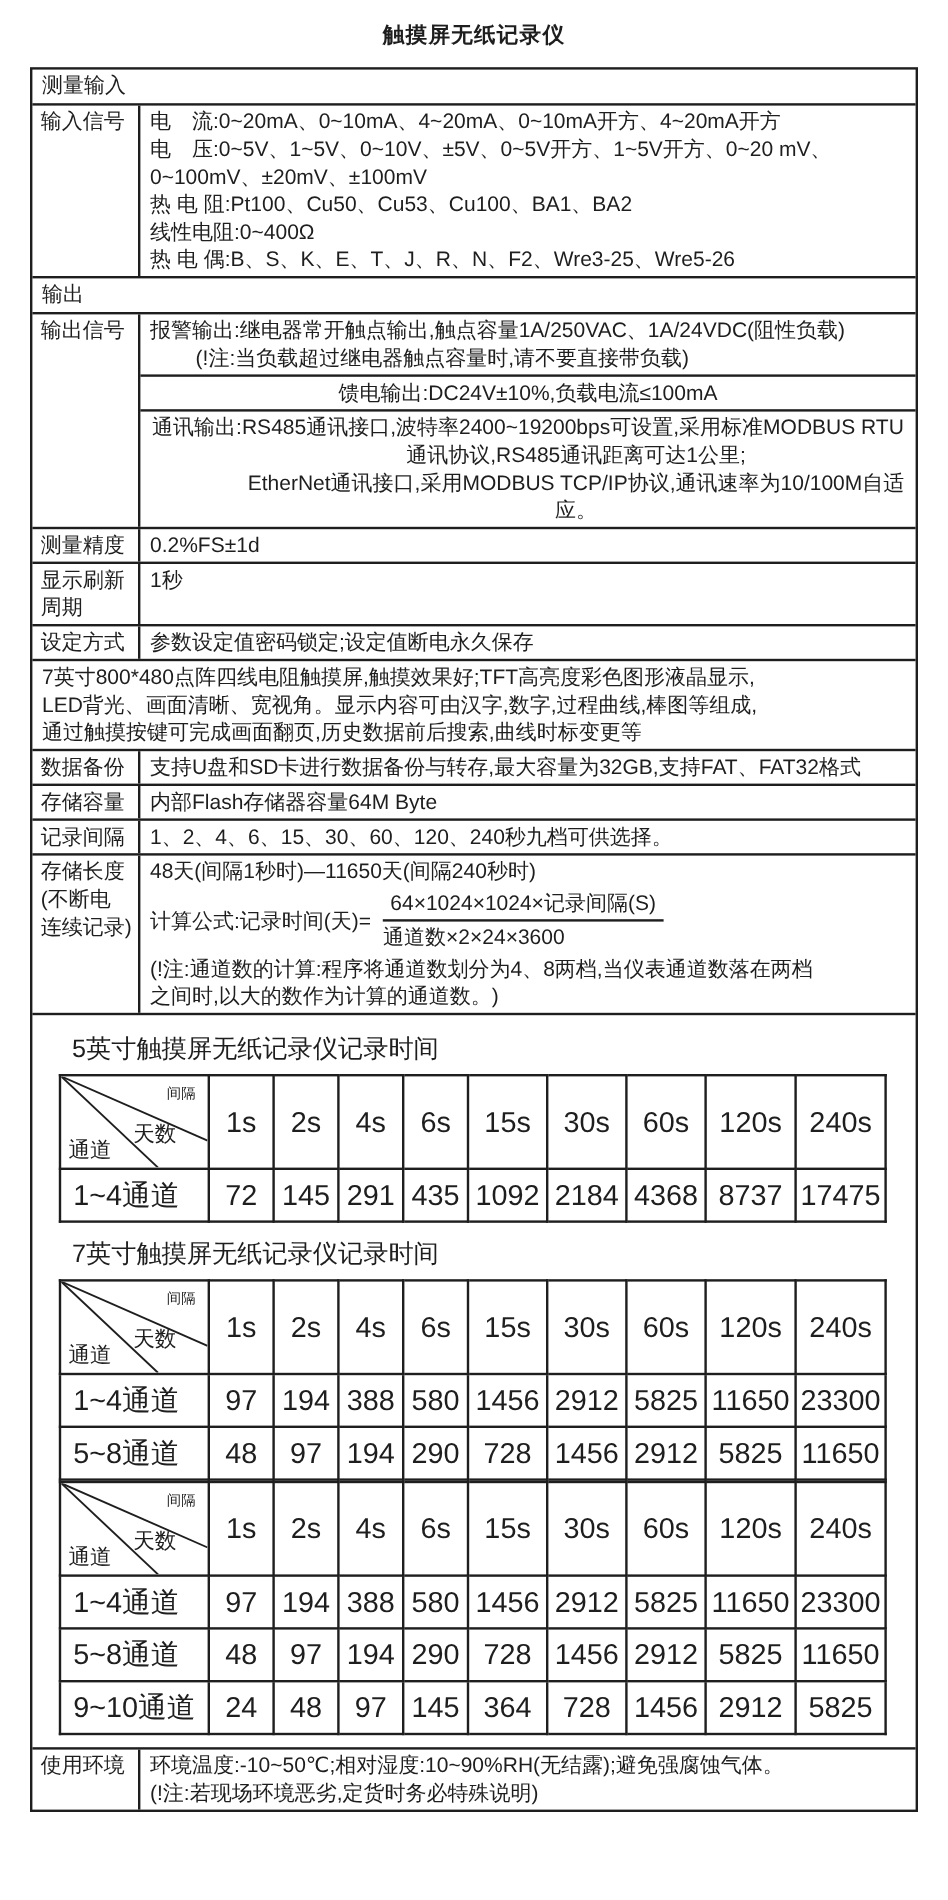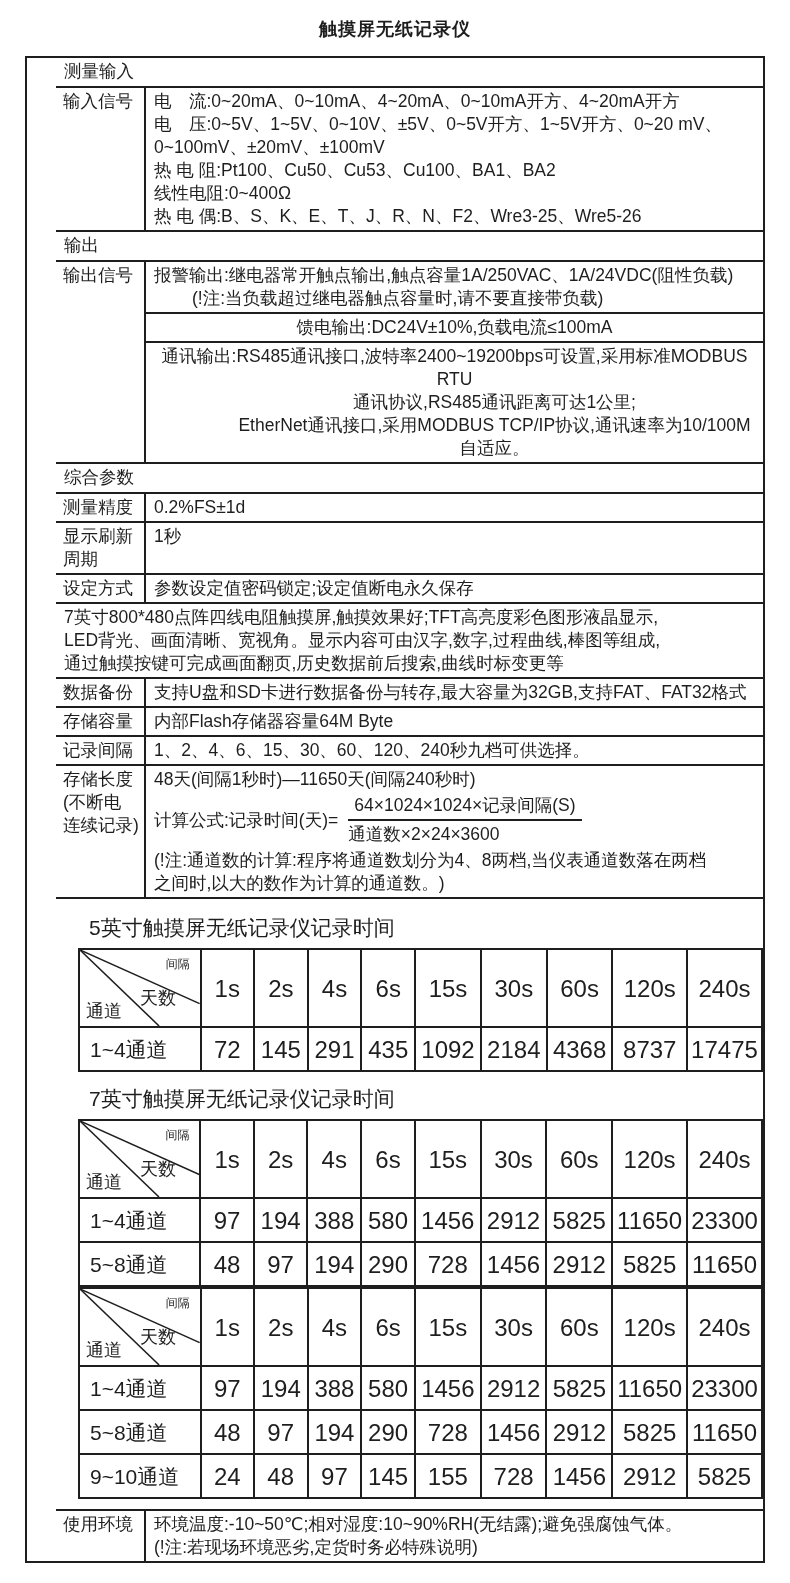--- a/index.html
+++ b/index.html
@@ -7,21 +7,21 @@
   body {
     width: 790px; height: 1583px; overflow: hidden;
     background: #ffffff; color: #1e1e1e;
     font-family: "Liberation Sans", "DejaVu Sans", sans-serif;
   }
   .title {
     text-align: center; font-weight: bold; font-size: 18px;
     padding-top: 17px; letter-spacing: 1px;
   }
   .box { margin: 15px 25px 0; border: 2px solid #1e1e1e; background: #fff; }
-  .row { display: flex; border-top: 2px solid #1e1e1e; font-size: 17.5px; line-height: 23px; margin-left: 29px; }
+  .row { display: flex; border-top: 2px solid #1e1e1e; font-size: 17.5px; line-height: 23px; }
   .box > .row:first-child { border-top: none; }
   .section { padding: 2px 8px 3px; flex: 1; }
   .label { flex: 0 0 90px; border-right: 2px solid #1e1e1e; padding: 2px 2px 2px 7px; }
   .content { flex: 1; padding: 2px 8px; min-width: 0; }
   .content.nopad { padding: 0; }
   .sub { padding: 2px 8px; }
   .sub + .sub { border-top: 2px solid #1e1e1e; text-align: center; }
   .ind38 { padding-left: 38px; }
   .ind80 { padding-left: 80px; }
   .frline { display: flex; align-items: center; margin: 3px 0; }
@@ -34,21 +34,21 @@
   table.rt td {
     border: 2px solid #1e1e1e; text-align: center;
     font-size: 24px; height: 44px; padding: 0 2px; overflow: hidden;
   }
   table.rt tr.rt-head td { height: 78px; }
   td.corner { position: relative; padding: 0; }
   td.corner svg { position: absolute; left: 0; top: 0; width: 100%; height: 100%; display: block; }
   td.corner .ci { position: absolute; top: 4px; right: 10px; font-size: 12px; line-height: 20px; }
   td.corner .cd { position: absolute; top: 38px; left: 60px; font-size: 18px; line-height: 20px; }
   td.corner .cc { position: absolute; bottom: 5px; left: 6px; font-size: 18px; line-height: 20px; }
-  table.rt td.rl { text-align: left; padding-left: 10px; font-size: 21px; }
+  table.rt td.rl { text-align: left; padding-left: 10px; font-size: 24px; }
   col.c0 { width: 124px; } col.cs { width: 54px; } col.cm { width: 66px; } col.cl { width: 75px; }
 </style>
 </head>
 <body>
 
 <div>
   <div class="title">触摸屏无纸记录仪</div>
 
   <div class="box">
 
@@ -83,23 +83,20 @@
           <div>馈电输出:DC24V±10%,负载电流≤100mA</div>
         </div>
         <div class="sub">
           <div>通讯输出:RS485通讯接口,波特率2400~19200bps可设置,采用标准MODBUS RTU</div>
           <div class="ind80">通讯协议,RS485通讯距离可达1公里;</div>
           <div class="ind80">EtherNet通讯接口,采用MODBUS TCP/IP协议,通讯速率为10/100M自适应。</div>
         </div>
       </div>
     </div>
 
-    <div class="row">
-      <div class="section">综合参数</div>
-    </div>
 
     <div class="row">
       <div class="label">测量精度</div>
       <div class="content">0.2%FS±1d</div>
     </div>
 
     <div class="row">
       <div class="label">
         <div>显示刷新</div>
         <div>周期</div>
@@ -327,21 +324,21 @@
               <td>2912</td>
               <td>5825</td>
               <td>11650</td>
             </tr>
             <tr>
               <td class="rl">9~10通道</td>
               <td>24</td>
               <td>48</td>
               <td>97</td>
               <td>145</td>
-              <td>155</td>
+              <td>364</td>
               <td>728</td>
               <td>1456</td>
               <td>2912</td>
               <td>5825</td>
             </tr>
           </tbody>
         </table>
 
       </div>
     </div>

